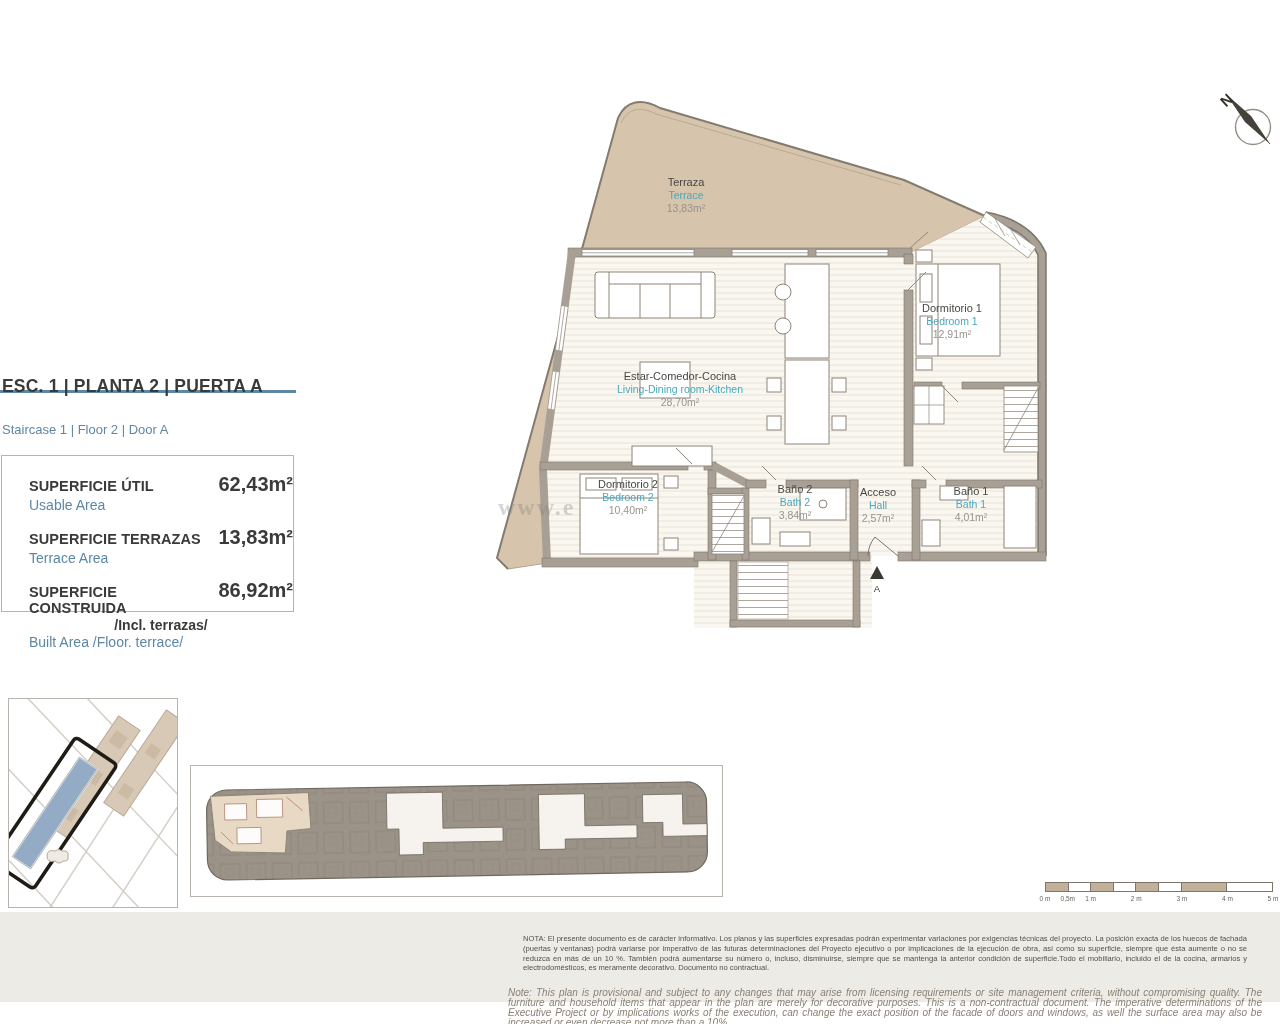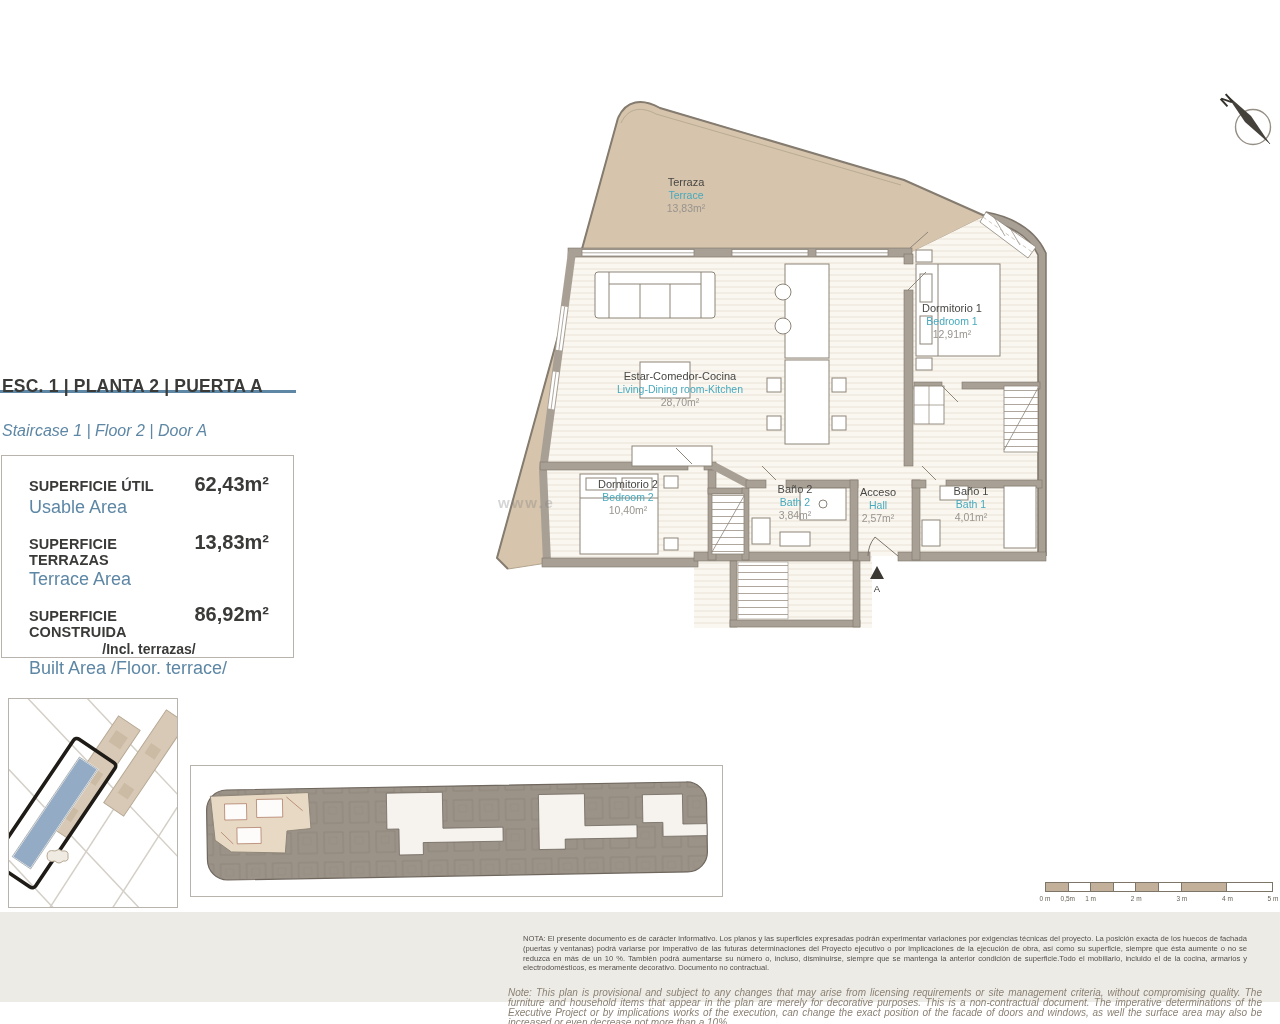--- a/index.html
+++ b/index.html
@@ -3,36 +3,36 @@
 <meta charset="utf-8">
 <style>
   html,body{margin:0;padding:0;background:#ffffff;}
   body{width:1280px;height:1024px;position:relative;overflow:hidden;
        font-family:"Liberation Sans","DejaVu Sans",sans-serif;color:#3a3a38;}
   .abs{position:absolute;}
 
   
   #accent-line{left:0;top:390px;width:296px;height:3px;background:var(--accent,#5d87a5);}
   #plan-title{left:2px;top:376px;font-size:17.5px;font-weight:bold;letter-spacing:.2px;color:#3a3a38;white-space:nowrap;}
-  #plan-subtitle{left:2px;top:422px;font-size:16px;color:var(--accent,#5d87a5);white-space:nowrap;font-style:italic;}
-
-  
-  #area-table{left:1px;top:455px;width:293px;height:203px;border:1.5px solid #b8b4ad;background:#fff;
-              box-sizing:border-box;padding:17px 24px 0 27px;}
+  #plan-subtitle{left:2px;top:422px;font-size:13px;color:var(--accent,#5d87a5);white-space:nowrap;}
+
+  
+  #area-table{left:1px;top:455px;width:293px;height:157px;border:1.5px solid #b8b4ad;background:#fff;
+              box-sizing:border-box;padding:17px 0 0 27px;}
   .ar-row{margin-bottom:13px;}
   .ar-line{display:flex;justify-content:space-between;align-items:baseline;}
   .ar-label{font-size:14.5px;font-weight:bold;color:#3a3a38;letter-spacing:.1px;}
   .ar-value{font-size:20px;font-weight:bold;color:#3a3a38;white-space:nowrap;}
-  .ar-sub{font-size:18px;color:var(--accent,#5d87a5);margin-top:1px;}
+  .ar-sub{font-size:14px;color:var(--accent,#5d87a5);margin-top:1px;}
   .ar-extra{font-size:14px;font-weight:bold;color:#3a3a38;margin-top:1px;text-align:center;}
 
   
   #floor-plan{left:480px;top:86px;width:600px;height:560px;}
-  #watermark{left:498px;top:494px;font-size:15px;font-weight:bold;color:rgba(128,128,128,.33);
-             letter-spacing:2px;filter:blur(.4px);}
+  #watermark{left:498px;top:494px;font-size:24px;font-weight:bold;color:rgba(128,128,128,.33);
+             letter-spacing:2px;filter:blur(.4px);font-family:Liberation Serif, serif;}
   text.rn-es{font-size:11px;fill:#474744;}
   text.rn-en{font-size:10.5px;fill:var(--teal,#46a9bd);}
   text.rn-ar{font-size:10.5px;fill:#98948e;}
   text{font-family:"Liberation Sans","DejaVu Sans",sans-serif;}
 
   
   #site-plan{left:8px;top:698px;width:168px;height:208px;border:1px solid #b8b4ad;background:#fff;}
   #overview-plan{left:190px;top:765px;width:531px;height:130px;border:1px solid #b8b4ad;background:#fff;}
 
   

